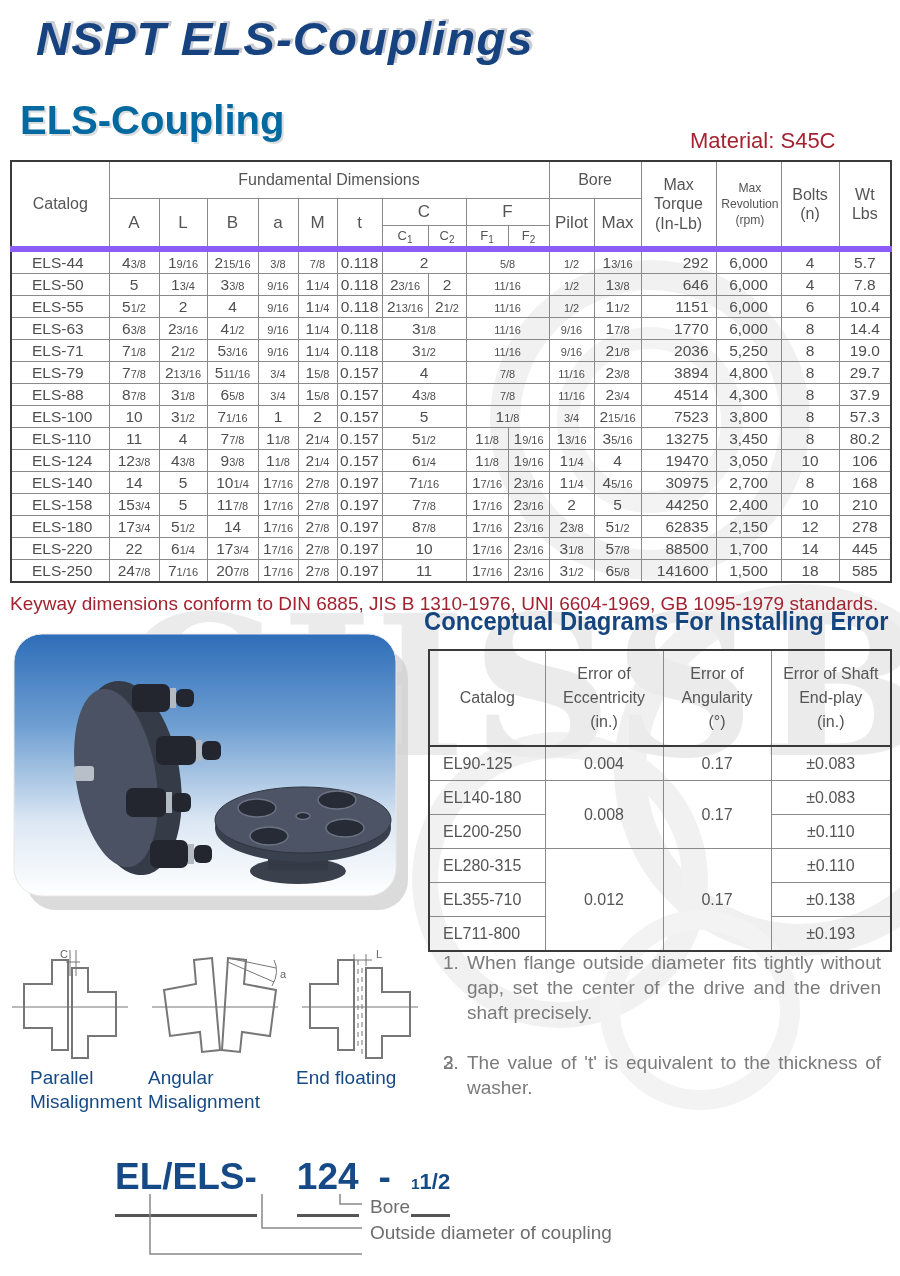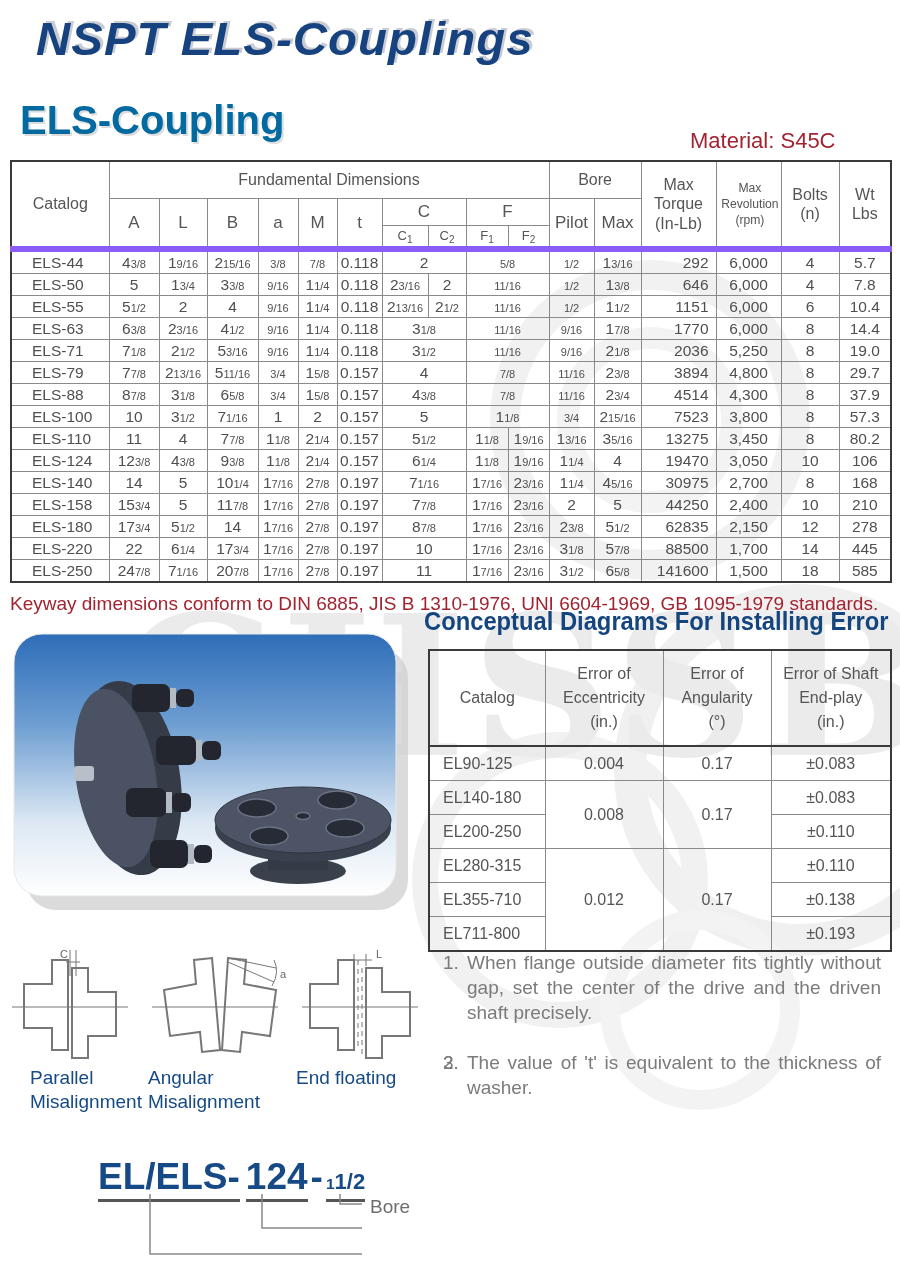--- a/index.html
+++ b/index.html
@@ -58,21 +58,21 @@
   #diag-label-3{left:296px;top:1066px;}
 
   
   #notes{left:443px;top:950px;width:438px;}
   .note{position:relative;padding-left:24px;margin-bottom:25px;font-size:19px;line-height:1.32;
         color:#7b7b7b;text-align:justify;}
   .note .num{position:absolute;left:0;top:0;}
 
   
   #code-line{left:95px;top:1156px;font-size:37px;font-weight:700;color:#164a86;white-space:nowrap;}
-  #code-line .u{border-bottom:3px solid #555;padding-bottom:2px;margin:0 3px;}
+  #code-line .u{border-bottom:3px solid #555;padding-bottom:17px;margin:0 20px;}
   #code-line .fr-big{font-size:22px;}
   #legend{left:0;top:1192px;width:900px;height:84px;}
   .legend-label{position:absolute;font-size:19px;color:#6e6e6e;white-space:nowrap;}
   #legend-label-0{left:370px;top:4px;}
   #legend-label-1{left:370px;top:30px;}
   #legend-label-2{left:370px;top:56px;}
 </style>
 </head>
 <body>
 
@@ -577,15 +577,16 @@
   </div>
   <div class="layer" id="legend">
     <svg width="900" height="84" viewBox="0 0 900 84">
       <g stroke="#888" stroke-width="1.5" fill="none">
         <path d="M150 2 V62 H362"></path>
         <path d="M262 2 V36 H362"></path>
         <path d="M340 2 V12 H362"></path>
       </g>
     </svg>
     <div class="legend-label" id="legend-label-0">Bore</div>
+    <div class="legend-label" id="legend-label-1">Outside diameter of coupling</div>
   </div>
 
 </div>
 
 </body></html>

